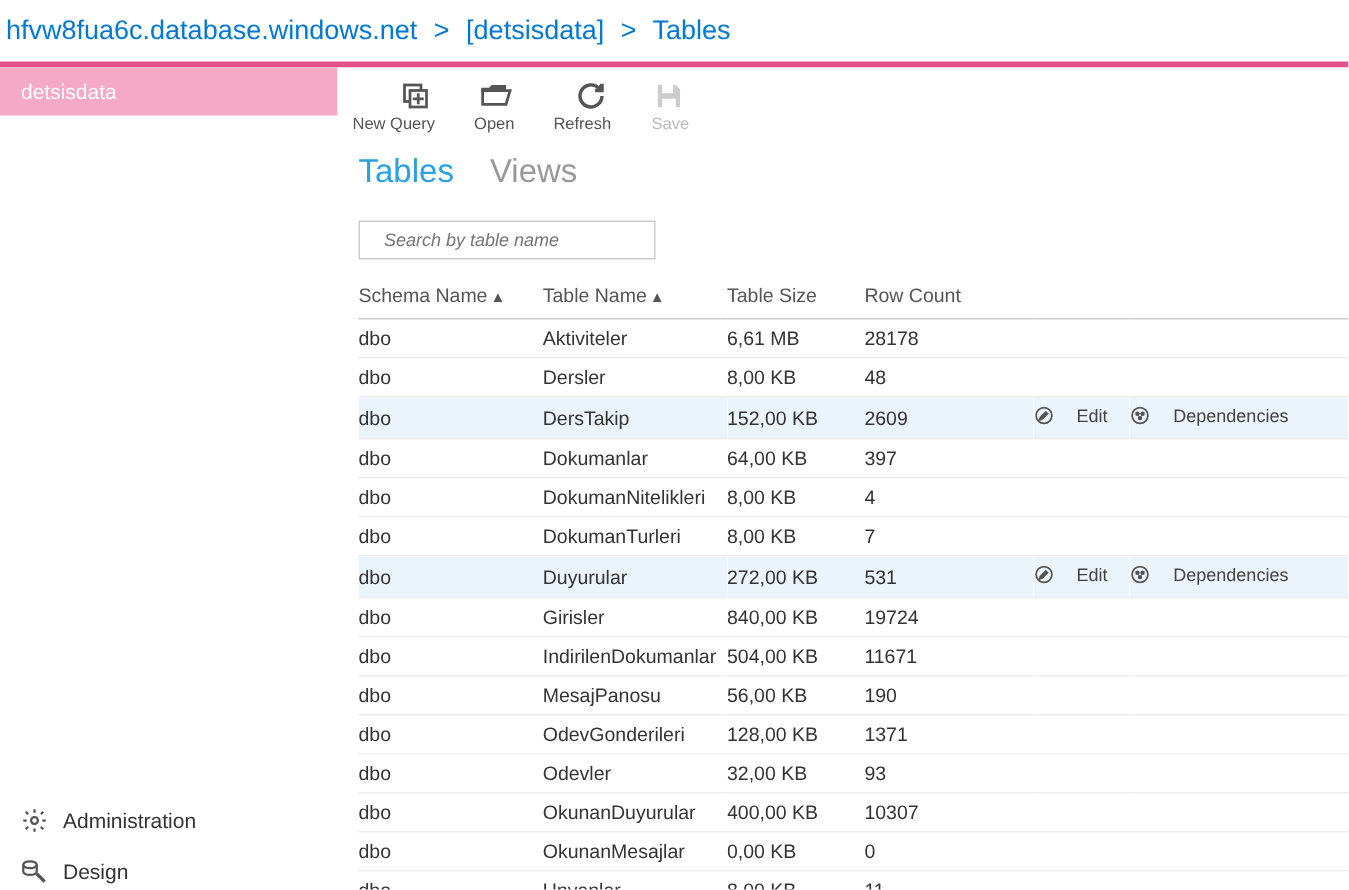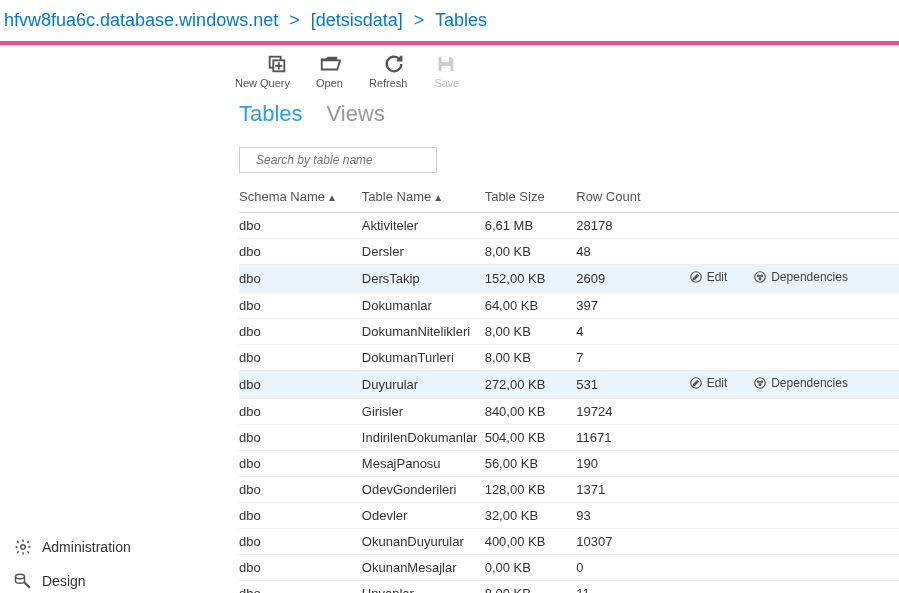--- a/index.html
+++ b/index.html
@@ -27,40 +27,41 @@
 .tab { cursor:pointer; }
 .tab.active { color:#2aa1e0; }
 .search-box { margin:6px 0 10px 14px; }
 .search-box input { width:198px; padding:5px 16px; border:1px solid #ccc; font-size:12px; font-style:italic; color:#888; }
 .table-wrap { padding-left:14px; overflow:hidden;}
 table { border-collapse:collapse; width:100%; table-layout:fixed;}
 th { text-align:left; font-weight:normal; color:#555; font-size:13px; padding:6px 4px 8px 0; border-bottom:1px solid #ccc;}
 th .sort { font-size:10px; margin-left:2px;}
 td { padding:5px 4px 5px 0; font-size:13px; color:#333; border-top:1px solid #eee; white-space:nowrap; overflow:hidden;}
 tr.hover { background:#eaf4fa; }
-.action { display:inline-flex; align-items:center; gap:4px; font-size:12px; color:#444; cursor:pointer; }
+.action { display:inline-flex; align-items:center; gap:15px; font-size:12px; color:#444; cursor:pointer; }
 .action svg { width:14px; height:14px; }
 col.schema{width:118px;} col.tname{width:118px;} col.tsize{width:88px;} col.rcount{width:108px;} col.edit{width:62px;} col.dep{width:140px;}
 </style>
 </head>
 <body>
 
 <div class="breadcrumb">
   <span>hfvw8fua6c.database.windows.net</span>
   <span class="sep">&gt;</span>
   <span>[detsisdata]</span>
   <span class="sep">&gt;</span>
   <span>Tables</span>
 </div>
 
 <div class="pink-bar"></div>
 
 <div class="layout">
 
   <div class="sidebar">
+    <div class="db-header">detsisdata</div>
     <div class="sidebar-bottom">
       <div class="nav-link">
         <svg viewBox="0 0 24 24" fill="#555">
             <circle cx="12" cy="12" r="3" fill="none" stroke="#555" stroke-width="2"></circle>
             <path d="M12 2v3M12 19v3M4.2 4.2l2.1 2.1M17.7 17.7l2.1 2.1M2 12h3M19 12h3M4.2 19.8l2.1-2.1M17.7 6.3l2.1-2.1" stroke="#555" stroke-width="2"></path>
           </svg>
         <span>Administration</span>
       </div>
       <div class="nav-link">
         <svg viewBox="0 0 24 24" fill="#555">

